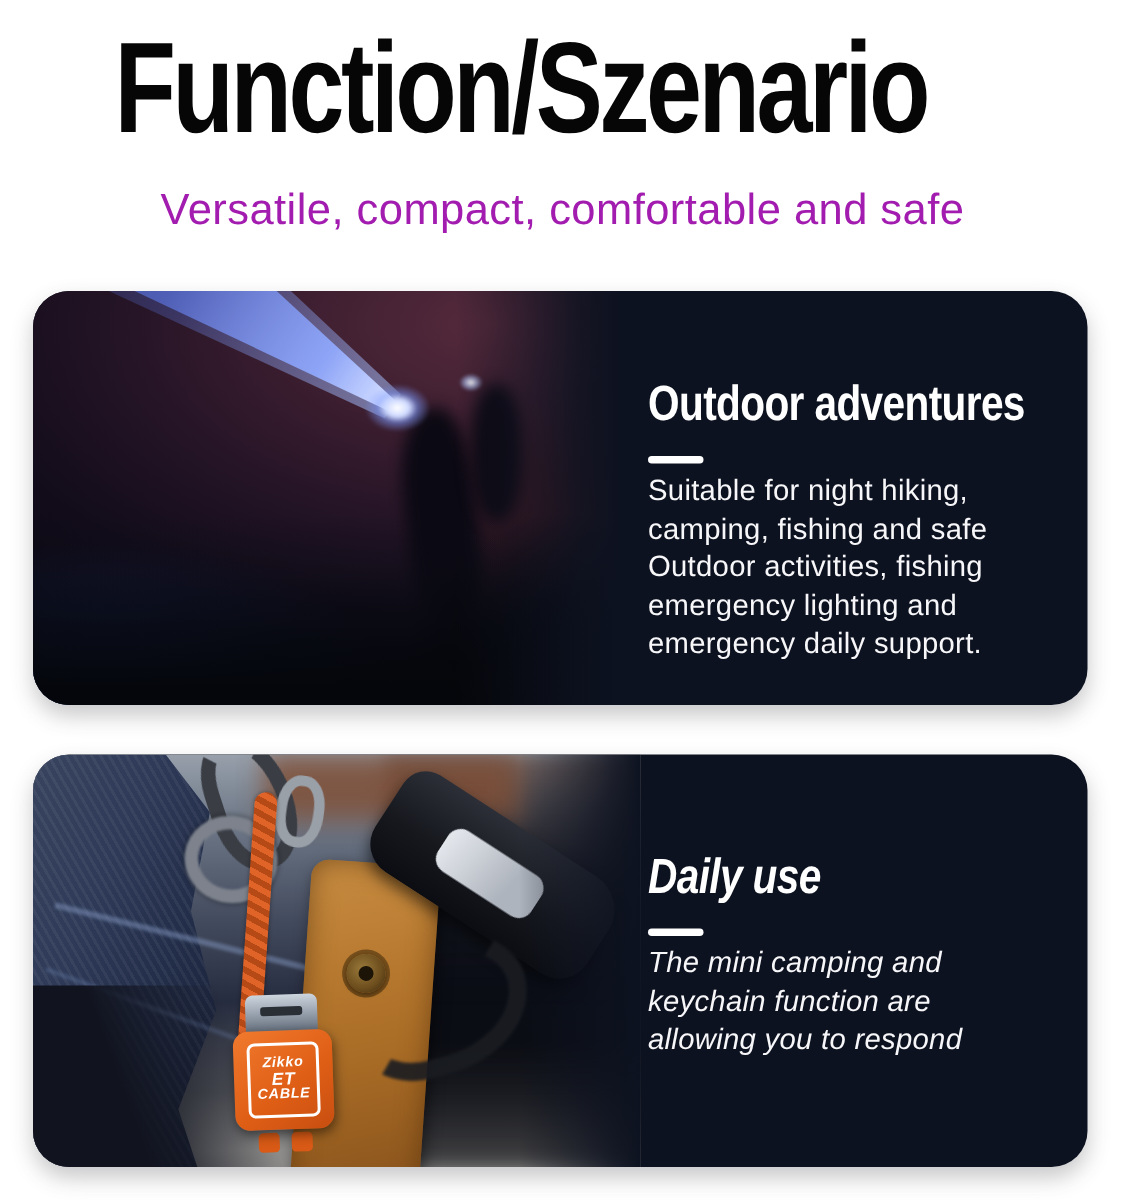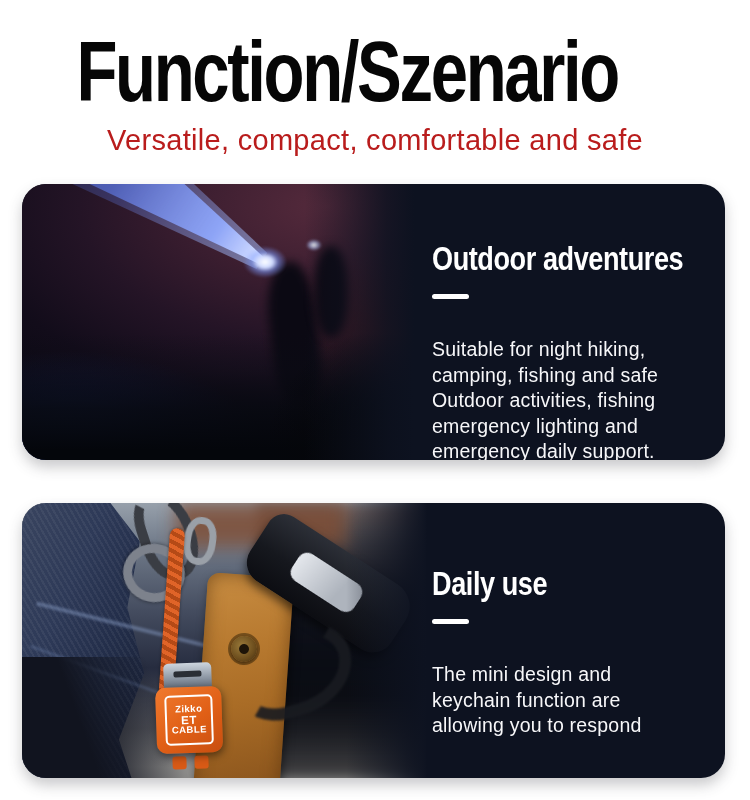--- a/index.html
+++ b/index.html
@@ -1,37 +1,37 @@
 <!DOCTYPE html>
 <html><head>
 <meta charset="utf-8">
 <style>
   * { margin:0; padding:0; box-sizing:border-box; }
   html,body { width:750px; height:800px; background:#ffffff; font-family:"Liberation Sans", sans-serif; }
   .page { position:relative; width:750px; height:800px; background:#ffffff; overflow:hidden; }
 
   
-  .title-wrap { position:absolute; top:28px; left:0; width:638px; text-align:center; }
+  .title-wrap { position:absolute; top:16px; left:0; width:638px; text-align:center; }
   .title-wrap .t { display:inline-block; font-size:86px; line-height:1; font-weight:700;
                    letter-spacing:-3px; transform:scaleX(0.78); transform-origin:50% 50%; color:#060606; }
   .subtitle { position:absolute; top:124px; left:0; width:750px; text-align:center;
-              font-size:29px; color:#b91c1c; letter-spacing:0.3px; }
+              font-size:29px; color:#a21caf; letter-spacing:0.3px; }
 
   
   .card { position:absolute; left:22px; width:703px; border-radius:24px; background:#0d1220;
           overflow:hidden; box-shadow:0 7px 14px rgba(60,60,70,0.28); }
-  .card1 { top:184px; height:276px; }
-  .card2 { top:503px; height:275px; }
+  .card1 { top:194px; height:276px; }
+  .card2 { top:503px; height:275px;font-style:italic; }
 
   .card-text { position:absolute; left:410px; top:58px; width:285px; color:#fff; z-index:30; }
   .card2 .card-text { top:64px; }
   .card-text h2 { font-size:33px; line-height:1; font-weight:700; }
   .card-text h2 .h { display:inline-block; transform:scaleX(0.82); transform-origin:0 50%; letter-spacing:-0.5px; white-space:nowrap; }
   .dash { width:37px; height:5px; background:#ffffff; border-radius:3px; margin-top:19px; }
-  .card-body { margin-top:38px; font-size:19.5px; line-height:25.5px; color:#f7f7f9; letter-spacing:0.2px; }
+  .card-body { margin-top:6px; font-size:19.5px; line-height:25.5px; color:#f7f7f9; letter-spacing:0.2px; }
 
   .photo { position:absolute; left:0; top:0; height:100%; overflow:hidden; z-index:1; }
   .photo > div { position:absolute; }
 
   
   .photo1 { width:392px; }
   .p1-base { inset:0; background:radial-gradient(115% 90% at 78% 8%, #552a3c 0%, #3c1e30 30%, #241426 55%, #120c1a 80%, #0c0914 100%); }
   .p1-blue { inset:0; background:radial-gradient(70% 55% at 12% 100%, rgba(35,60,125,0.8), rgba(20,35,85,0.4) 45%, transparent 72%); }
   .p1-red { inset:0; background:radial-gradient(50% 45% at 96% 55%, rgba(110,35,30,0.5), transparent 70%); }
   .p1-beam-glow { left:-70px; top:17px; width:310px; height:120px; transform:rotate(34deg); transform-origin:100% 50%;
@@ -179,20 +179,20 @@
           </div>
         </div>
         <div class="p2-feet"><i></i><i></i></div>
       </div>
       <div class="p2-fade"></div>
     </div>
     <div class="card-text">
       <h2><span class="h">Daily use</span></h2>
       <div class="dash"></div>
       <div class="card-body">
-        <div>The mini design and</div>
+        <div>The mini camping and</div>
         <div>keychain function are</div>
         <div>allowing you to respond</div>
       </div>
     </div>
   </section>
 
 </div>
 
 </body></html>

